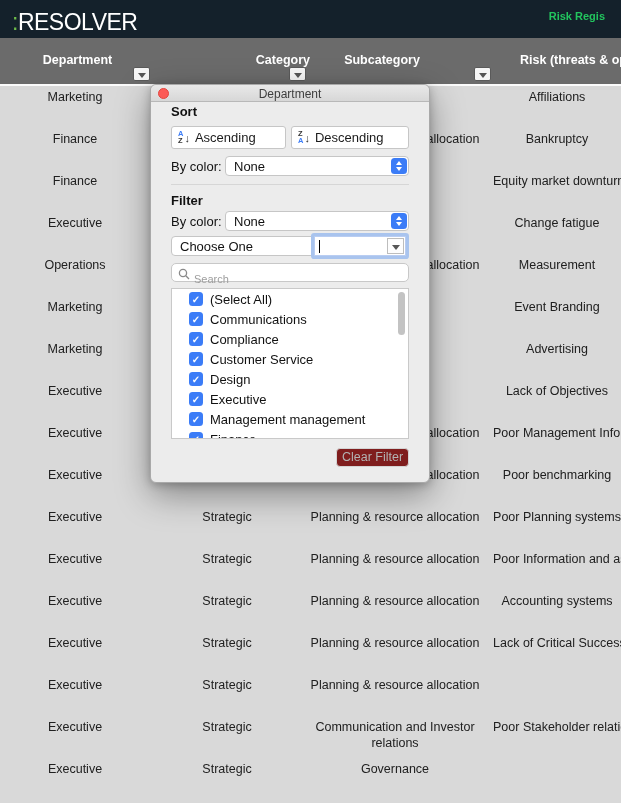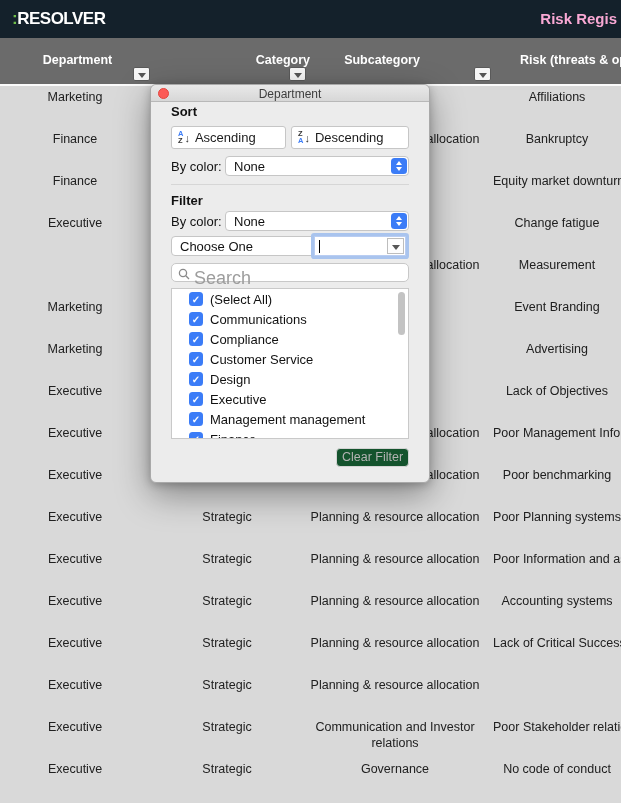--- a/index.html
+++ b/index.html
@@ -1,23 +1,23 @@
 <!DOCTYPE html>
 <html><head>
 <meta charset="utf-8">
 <style>
   * { margin:0; padding:0; box-sizing:border-box; }
   html,body { font-family:"Liberation Sans", sans-serif; }
   #screen { position:relative; width:621px; height:803px; overflow:hidden; background:#d9d9d9; }
 
   
   .topbar { position:absolute; left:0; top:0; width:100%; height:38px; background:#14212b; }
-  .logo { position:absolute; left:12px; top:9px; font-size:17px; font-weight:700; letter-spacing:-0.5px; color:#fff; white-space:nowrap; }
+  .logo { position:absolute; left:12px; top:9px; font-size:23px; font-weight:400; letter-spacing:-0.5px; color:#fff; white-space:nowrap; }
   .logo .colon { color:#6fbe4a; }
-  .topbar-title { position:absolute; right:4px; top:10px; font-size:15px; font-weight:700; color:#f9a8d4; white-space:nowrap; }
+  .topbar-title { position:absolute; right:16px; top:10px; font-size:11px; font-weight:700; color:#22c55e; white-space:nowrap; }
 
   
   .gridheader { position:absolute; left:0; top:38px; width:100%; height:46px; background:#6b6b6b; }
   .colhead { position:absolute; top:15px; font-size:12.5px; font-weight:700; color:#fff; text-align:center; white-space:nowrap; }
   .colhead.dept { left:0; width:155px; }
   .colhead.cat  { left:155px; width:155px;text-align:right; }
   .colhead.sub  { left:292px; width:180px; }
   .colhead.risk { left:520px; text-align:left; }
   .filterbtn { position:absolute; top:29px; width:17px; height:14px; background:#f6f6f6; border:1px solid #5a5a5a; border-radius:2px; cursor:pointer; }
   .filterbtn i { position:absolute; left:3.5px; top:4.5px; width:0; height:0; border-left:4px solid transparent; border-right:4px solid transparent; border-top:5px solid #555; }
@@ -52,28 +52,28 @@
   .stepper .up { top:3px; border-bottom:4px solid #fff; }
   .stepper .dn { bottom:3px; border-top:4px solid #fff; }
   .divline { position:absolute; left:20px; width:238px; height:1px; background:#d6d6d6; }
   .combo { position:absolute; left:163px; top:151px; width:92px; height:20px; background:#fff; border:1px solid #b9cdf2;
            box-shadow:0 0 0 3px #a9c4ee; border-radius:1px; }
   .caret { position:absolute; left:4px; top:3px; width:1px; height:13px; background:#000; }
   .combo .dd { position:absolute; right:1px; top:1px; width:17px; height:16px; background:#fdfdfd; border:1px solid #bdbdbd; cursor:pointer; }
   .combo .dd i { position:absolute; left:4px; top:6px; width:0; height:0; border-left:4px solid transparent; border-right:4px solid transparent; border-top:5px solid #555; }
   .searchbox { position:absolute; left:20px; top:178px; width:238px; height:19px; background:#fff; border:1px solid #c8c8c8; border-radius:5px; }
   .searchbox svg { position:absolute; left:6px; top:3.5px; }
-  .searchbox input { position:absolute; left:22px; top:1px; width:208px; height:27px; border:none; outline:none; font-size:18px; color:#a21caf; background:transparent; font-family:"Liberation Sans",sans-serif; }
+  .searchbox input { position:absolute; left:22px; top:1px; width:208px; height:27px; border:none; outline:none; font-size:11px; color:#a21caf; background:transparent; font-family:"Liberation Sans",sans-serif; }
   .searchbox input::placeholder { color:#9d9d9d; }
   .listbox { position:absolute; left:20px; top:203px; width:238px; height:151px; background:#fff; border:1px solid #c9c9c9; overflow:hidden; }
   .opt { position:relative; height:20px; display:flex; align-items:center; padding-left:17px; font-size:13px; color:#111; cursor:default; }
   .chk { width:14px; height:14px; background:#3b7cf7; border-radius:3.5px; margin-right:7px; color:#fff; font-size:10px; font-weight:700;
          display:flex; align-items:center; justify-content:center; flex:0 0 auto; }
   .vthumb { position:absolute; right:3px; top:3px; width:7px; height:43px; background:#c3c3c3; border-radius:4px; }
-  .clearbtn { position:absolute; left:185px; top:363px; width:73px; height:19px; background:#14532d; border:1px solid #d4d4d4; border-radius:4px;
+  .clearbtn { position:absolute; left:185px; top:363px; width:73px; height:19px; background:#7f1d1d; border:1px solid #d4d4d4; border-radius:4px;
               font-size:12.5px; color:#b3b3b3; text-align:center; line-height:17px; }
 </style>
 </head>
 <body>
 
 <div id="screen">
 
   <div class="topbar">
     <div class="logo"><span class="colon">:</span><span>RESOLVER</span></div>
     <div class="topbar-title">Risk Regis</div>
@@ -114,20 +114,21 @@
         <div class="cell sub"></div>
         <div class="cell risk">Equity market downturn</div>
       </div>
       <div class="row" style="top: 126px;">
         <div class="cell dept">Executive</div>
         <div class="cell cat"></div>
         <div class="cell sub"></div>
         <div class="cell risk">Change fatigue</div>
       </div>
       <div class="row" style="top: 168px;">
+        <div class="cell dept">Operations</div>
         <div class="cell cat"></div>
         <div class="cell sub">Planning &amp; resource allocation</div>
         <div class="cell risk">Measurement</div>
       </div>
       <div class="row" style="top: 210px;">
         <div class="cell dept">Marketing</div>
         <div class="cell cat"></div>
         <div class="cell sub"></div>
         <div class="cell risk">Event Branding</div>
       </div>
@@ -187,21 +188,20 @@
       <div class="row" style="top: 630px;">
         <div class="cell dept">Executive</div>
         <div class="cell cat">Strategic</div>
         <div class="cell sub">Communication and Investor relations</div>
         <div class="cell risk">Poor Stakeholder relation</div>
       </div>
       <div class="row" style="top: 672px;">
         <div class="cell dept">Executive</div>
         <div class="cell cat">Strategic</div>
         <div class="cell sub">Governance</div>
-        <div class="cell risk">No code of conduct</div>
       </div>
       <div class="row" style="top: 714px;"></div>
     </div>
 
   <div class="dialog">
     <div class="titlebar">
       <span class="closedot"></span>
       <div class="dlgtitle">Department</div>
     </div>
 

